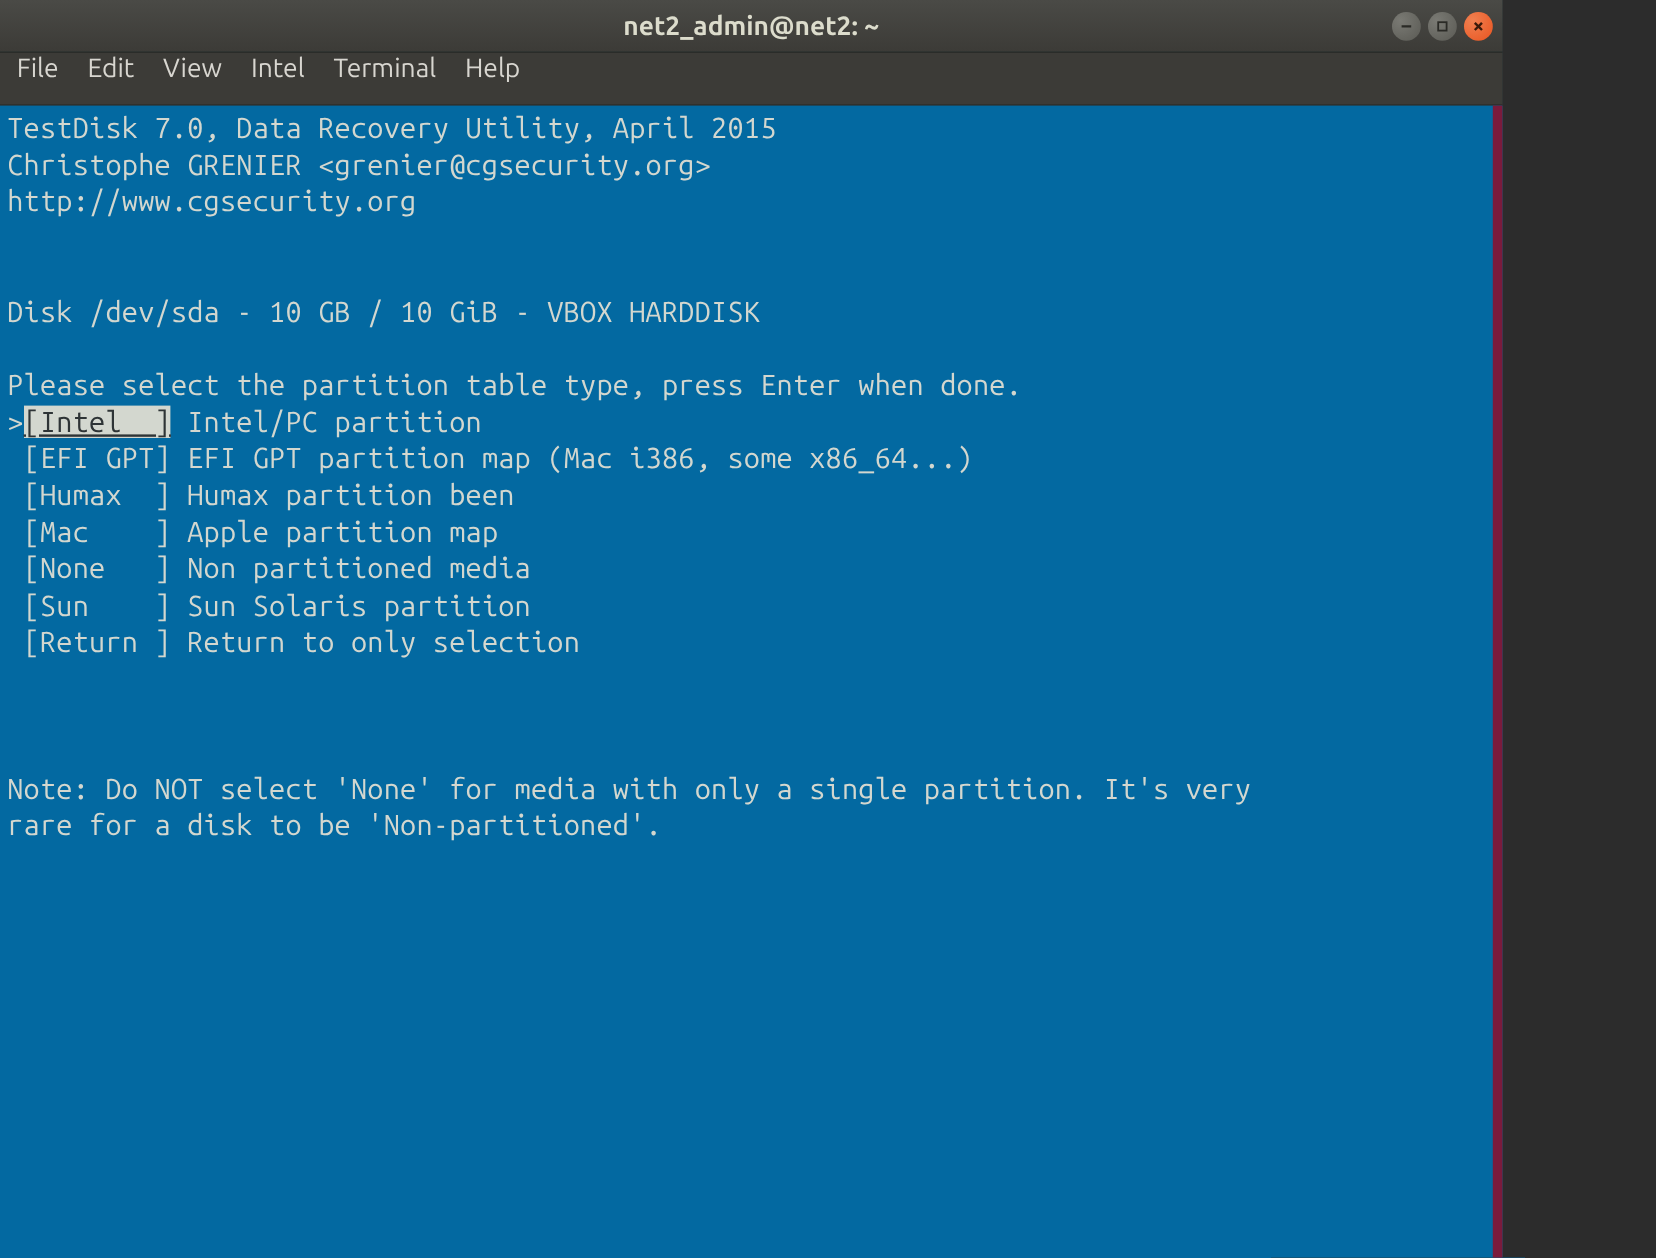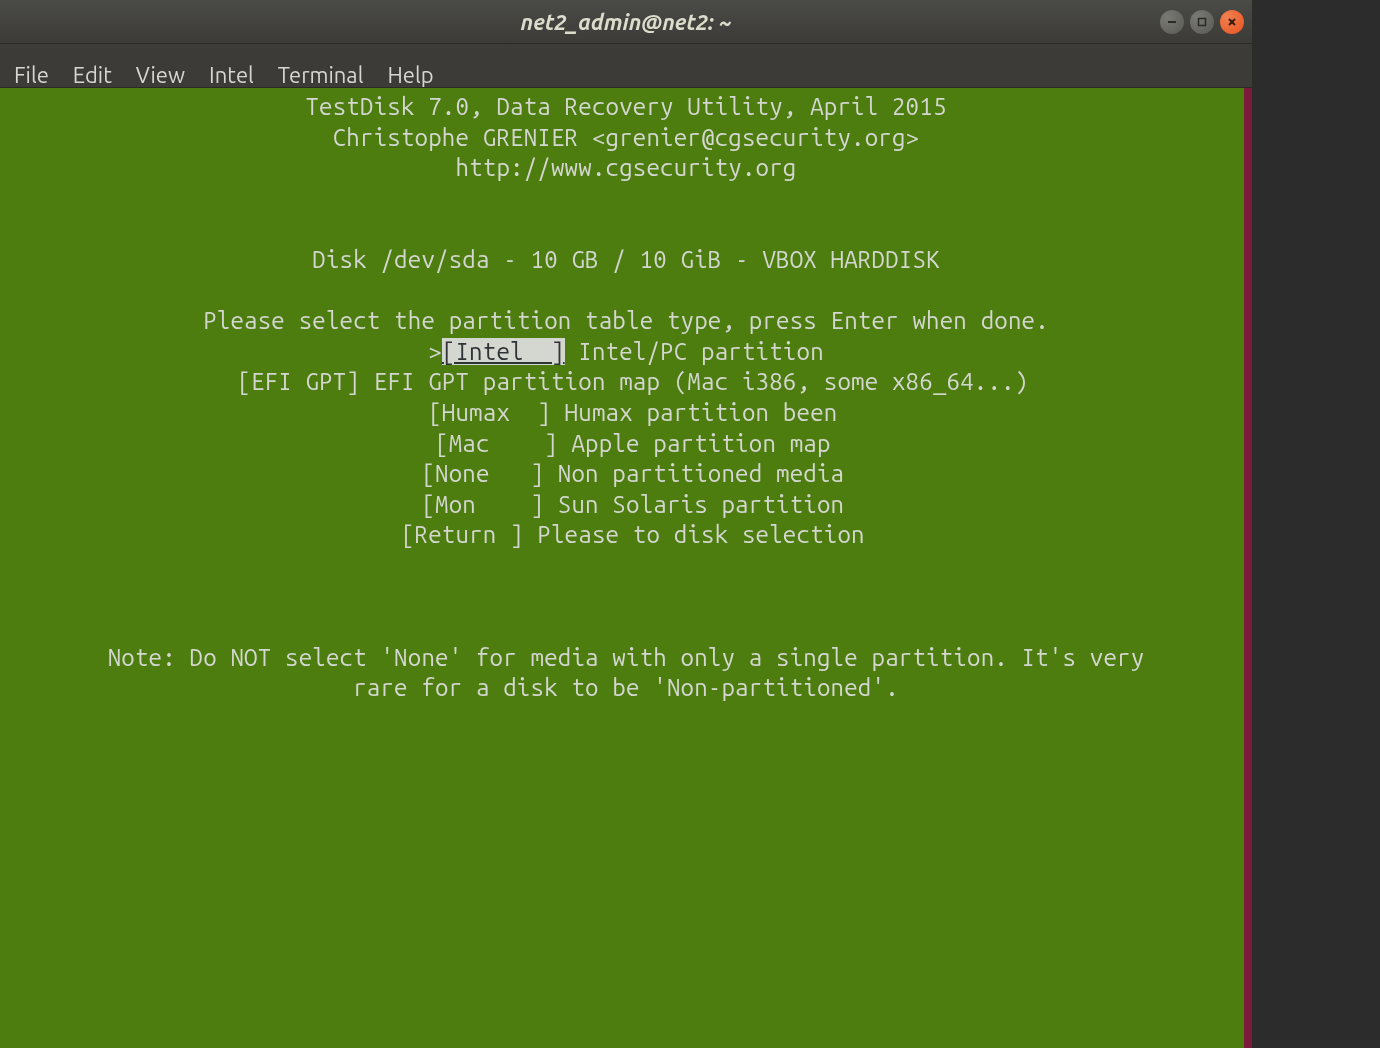--- a/index.html
+++ b/index.html
@@ -21,21 +21,20 @@
       position: relative;
     }
     .titlebar {
       height: 44px;
       background: linear-gradient(to bottom, #4a4a46, #3c3b37);
       display: flex;
       align-items: center;
       justify-content: center;
       position: relative;
       border-bottom: 1px solid #2a2a26;
-      font-style: italic;
     }
     .title {
       color: #dcdccc;
       font-family: "Ubuntu", sans-serif;
       font-size: 22px;
       font-weight: bold;
     }
     .window-controls {
       position: absolute;
       right: 8px;
@@ -63,41 +62,40 @@
       color: #2a2a26;
     }
     .wc-close {
       background: radial-gradient(circle at 30% 30%, #f08050, #e95420);
       color: #3a1a0a;
     }
     .menubar {
       height: 44px;
       background: #3c3b37;
       display: flex;
-      align-items: flex-end;
+      align-items: flex-start;
       padding: 0 14px;
       gap: 24px;
       border-bottom: 1px solid #2a2a26;
     }
     .menu-item {
       color: #d8d6d0;
       font-family: "Ubuntu", sans-serif;
       font-size: 22px;
       cursor: pointer;
     }
     .terminal-area {
-      background: #4d7c0f;
+      background: #0369a1;
       height: calc(100% - 88px);
       padding: 4px 6px;
       font-size: 24px;
       line-height: 30.6px;
       color: #d3d7cf;
       position: relative;
       letter-spacing: 0.2px;
-      text-align: center;
     }
     .terminal-area::after {
       content: "";
       position: absolute;
       right: 0;
       top: 0;
       bottom: 0;
       width: 8px;
       background: #7a1b3c;
     }
@@ -158,22 +156,22 @@
     <div class="line">Disk /dev/sda - 10 GB / 10 GiB - VBOX HARDDISK</div>
     <div class="line"></div>
     <div class="line">Please select the partition table type, press Enter when done.</div>
 
     <div id="options-container">
         <div class="line"><span>&gt;</span><span class="selected">[Intel  ]</span><span> Intel/PC partition</span></div>
         <div class="line"><span> </span><span>[EFI GPT]</span><span> EFI GPT partition map (Mac i386, some x86_64...)</span></div>
         <div class="line"><span> </span><span>[Humax  ]</span><span> Humax partition been</span></div>
         <div class="line"><span> </span><span>[Mac    ]</span><span> Apple partition map</span></div>
         <div class="line"><span> </span><span>[None   ]</span><span> Non partitioned media</span></div>
-        <div class="line"><span> </span><span>[Mon    ]</span><span> Sun Solaris partition</span></div>
-        <div class="line"><span> </span><span>[Return ]</span><span> Please to disk selection</span></div>
+        <div class="line"><span> </span><span>[Sun    ]</span><span> Sun Solaris partition</span></div>
+        <div class="line"><span> </span><span>[Return ]</span><span> Return to only selection</span></div>
       </div>
 
     <div class="line"></div>
     <div class="line"></div>
     <div class="line"></div>
     <div class="line" style="white-space:pre-wrap">Note: Do NOT select 'None' for media with only a single partition. It's very
 rare for a disk to be 'Non-partitioned'.</div>
   </div>
 </div>
 

